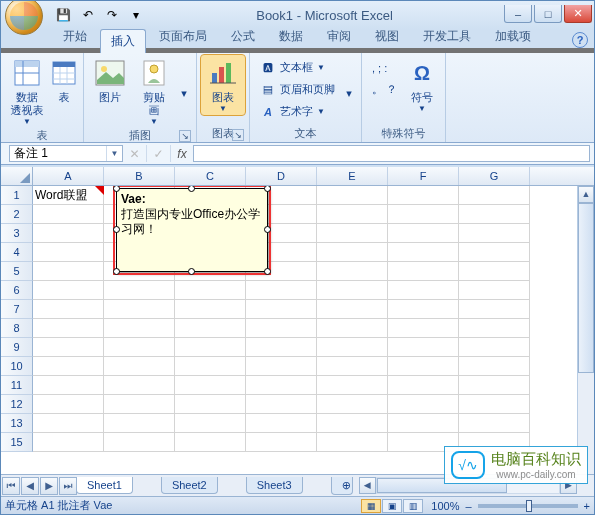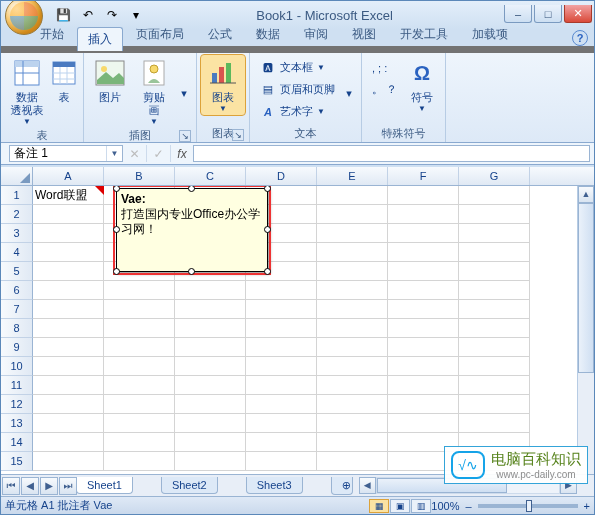--- a/index.html
+++ b/index.html
@@ -9,21 +9,21 @@
   .titlebar { height: 28px; background: linear-gradient(#e3eefa, #cfe0f2); display: flex; align-items: center; }
   .office-btn { width: 38px; height: 38px; margin: 2px 4px 0 4px; border-radius: 50%; background: radial-gradient(circle at 30% 30%, #fff, #f7c66b 40%, #d08a1b 70%, #b86c0b); border: 1px solid #9a7a3a; position: relative; z-index: 5; }
   .office-btn::after { content:""; position:absolute; inset:4px; border-radius:50%; background: conic-gradient(#e74 0 90deg,#4a9 90deg 180deg,#49d 180deg 270deg,#fb4 270deg 360deg); opacity:.55; }
   .qat { display: flex; align-items: center; height: 28px; gap: 2px; padding-left: 6px; }
   .qat .qbtn { width: 22px; height: 22px; display: flex; align-items: center; justify-content: center; border-radius: 3px; }
   .title-text { flex: 1; text-align: center; font-size: 13px; color: #3b5a82; }
   .winctrl { display: flex; height: 20px; margin-right: 2px; }
   .winctrl div { width: 28px; height: 18px; margin-left: 2px; border: 1px solid #7a9ac0; border-top:none; border-radius: 0 0 3px 3px; display:flex; align-items:center; justify-content:center; font-size:11px; color:#2b4a72; background: linear-gradient(#eaf2fb,#cddff2); }
   .winctrl .close { background: linear-gradient(#f2a2a2,#d94a3a); color:#fff; border-color:#a83a2a; }
   
-  .tabs { display:flex; align-items:flex-end; height: 24px; padding-left: 28px; gap: 2px; border-bottom: 7px solid #737373; }
+  .tabs { display:flex; align-items:flex-end; height: 24px; padding-left: 51px; gap: 2px; border-bottom: 5px solid #737373; }
   .tab { padding: 3px 10px 3px; color:#3b5a82; font-size:12px; border:1px solid transparent; border-bottom:none; border-radius:3px 3px 0 0; }
   .tab.active { background:#eef5fc; border-color:#8aa9cf; color:#15428b; position:relative; top:5px; }
   .help-icon { margin-left:auto; margin-right:6px; color:#2a62c0; font-weight:bold; width:16px; height:16px; border:1px solid #5a8ad0; border-radius:50%; text-align:center; line-height:14px; font-size:11px; }
   
   .ribbon { height: 90px; background: linear-gradient(#eef5fc,#dde9f7); border-bottom:1px solid #8aa9cf; display:flex; }
   .group { border-right:1px solid #b7cce4; display:flex; flex-direction:column; padding: 2px 4px 0; }
   .group-body { flex:1; display:flex; align-items:flex-start; }
   .group-label { height:16px; text-align:center; font-size:11px; color:#3b5a82; position:relative; }
   .group-label .launcher { position:absolute; right:1px; bottom:1px; width:12px; height:12px; border:1px solid #9ab4d3; font-size:9px; line-height:10px; color:#3b5a82; }
   .bigbtn { width:44px; display:flex; flex-direction:column; align-items:center; padding:2px 2px; border-radius:3px; }
@@ -400,30 +400,20 @@
           <div class="rowhdr">13</div>
           <div class="cell"></div>
           <div class="cell"></div>
           <div class="cell"></div>
           <div class="cell"></div>
           <div class="cell"></div>
           <div class="cell"></div>
           <div class="cell"></div>
         </div>
         <div class="row">
-          <div class="rowhdr">14</div>
-          <div class="cell"></div>
-          <div class="cell"></div>
-          <div class="cell"></div>
-          <div class="cell"></div>
-          <div class="cell"></div>
-          <div class="cell"></div>
-          <div class="cell"></div>
-        </div>
-        <div class="row">
           <div class="rowhdr">15</div>
           <div class="cell"></div>
           <div class="cell"></div>
           <div class="cell"></div>
           <div class="cell"></div>
           <div class="cell"></div>
           <div class="cell"></div>
           <div class="cell"></div>
         </div>
         <div class="comment">
@@ -467,21 +457,21 @@
       <div class="sbtn">▶</div>
     </div>
   </div>
 
   <div class="status">
     <span>单元格 A1 批注者 Vae</span>
     <span class="spacer"></span>
     <div class="viewbtn active">▦</div>
     <div class="viewbtn">▣</div>
     <div class="viewbtn">▥</div>
-    <span style="">100%</span>
+    <span style="margin-left:8px">100%</span>
     <span style="margin-left:6px">–</span>
     <div class="zoom-slider">
         <div class="tick"></div>
         <div class="knob"></div>
       </div>
     <span>+</span>
   </div>
 
   <div class="watermark">
     <div class="logo">√∿</div>

